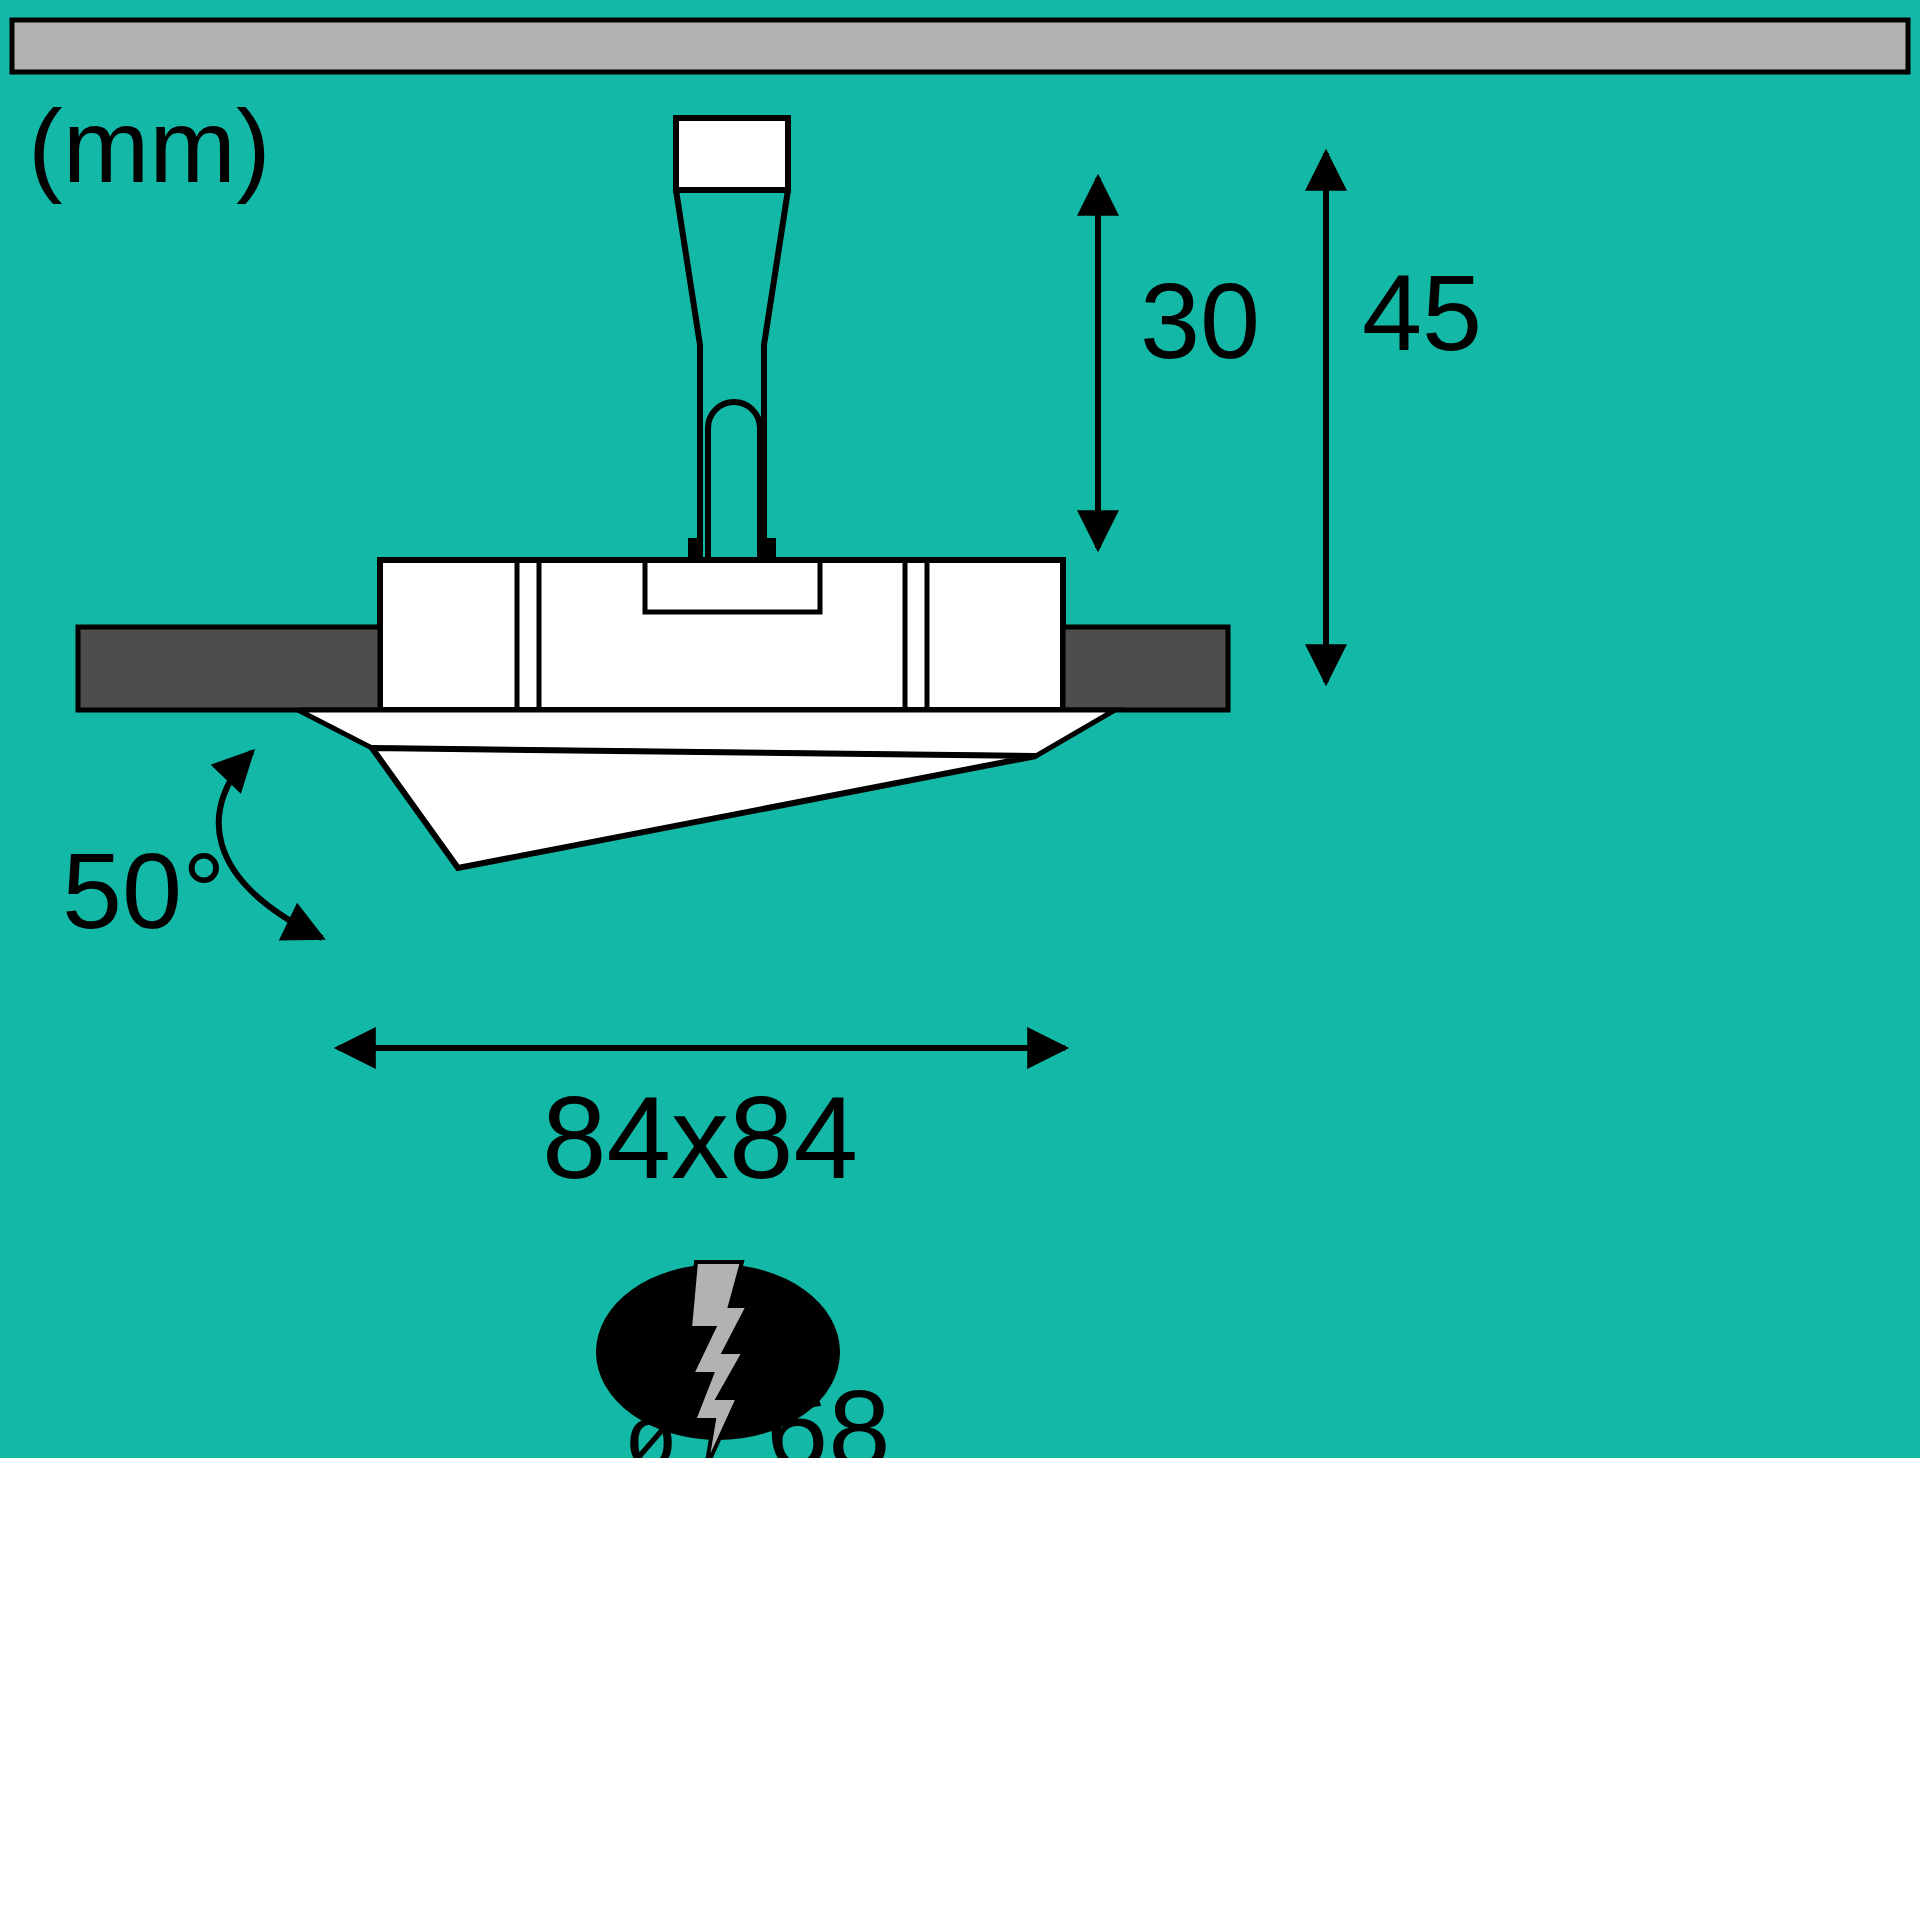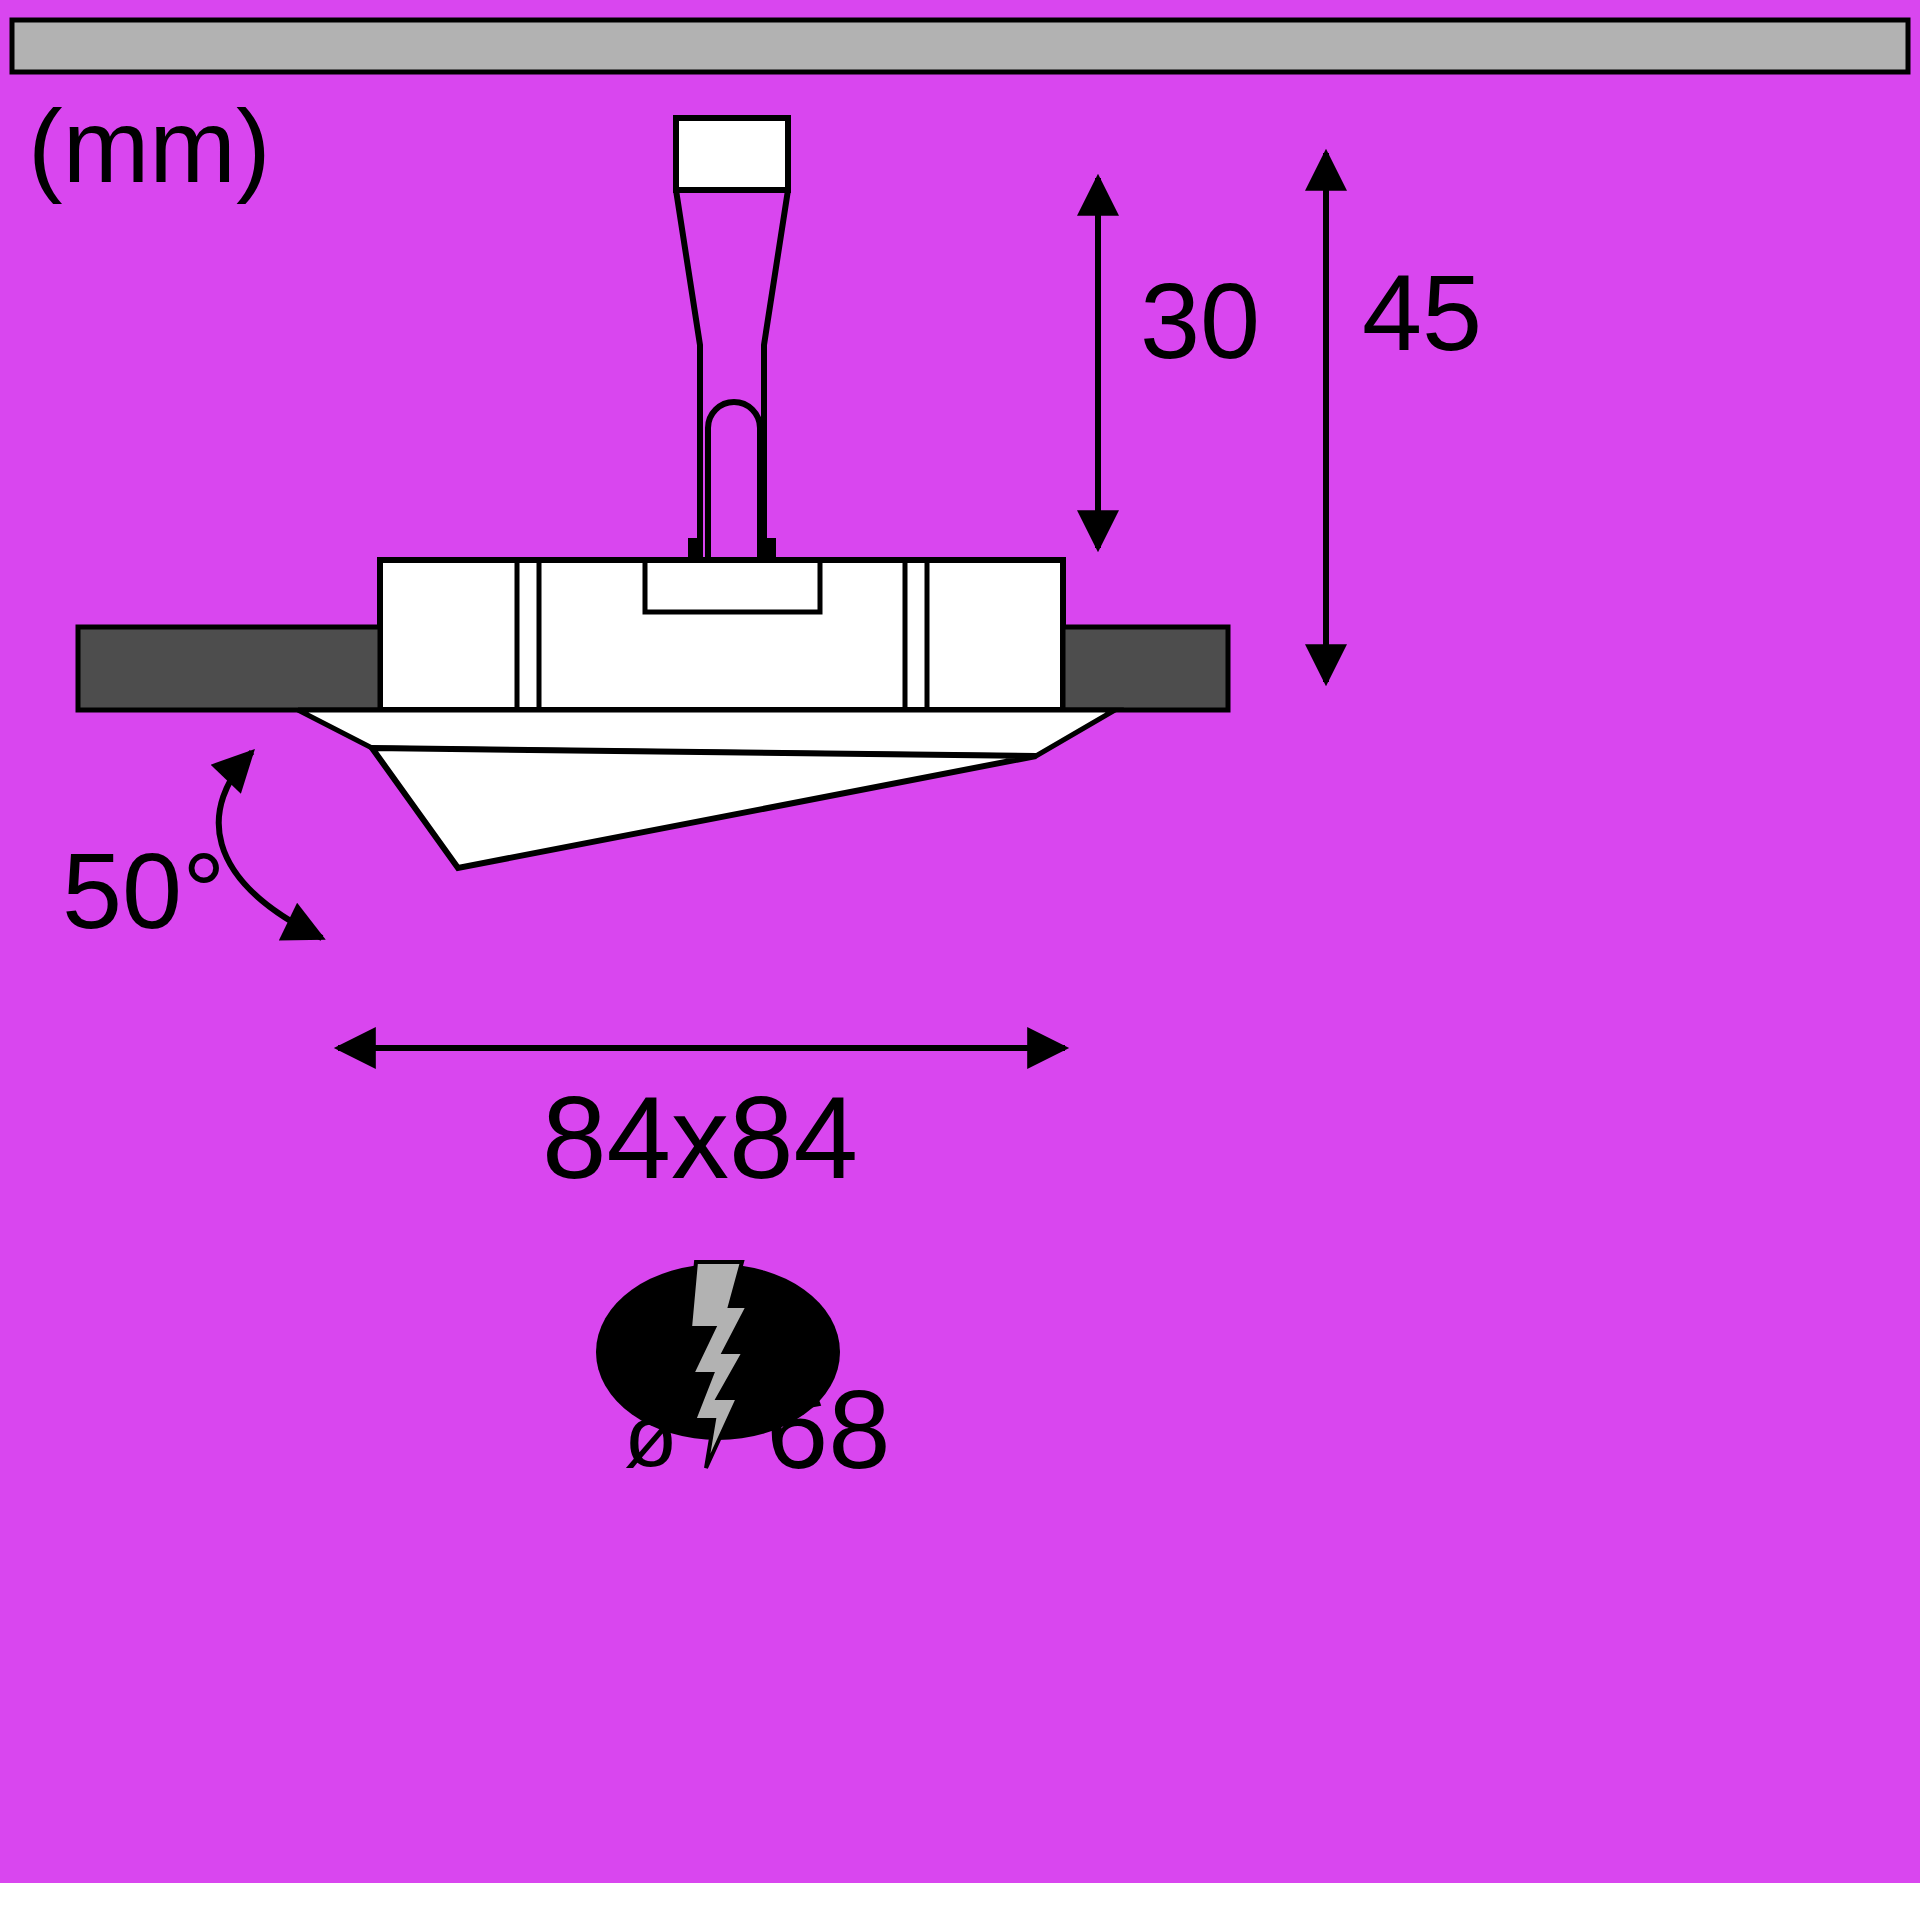--- a/index.html
+++ b/index.html
@@ -1,16 +1,16 @@
 <!DOCTYPE html>
 <html><head>
 <meta charset="utf-8">
 <style>
   html,body{margin:0;padding:0;background:#ffffff;}
-  .canvas{position:relative;width:1920px;height:1883px;background:#d946ef;overflow:hidden;}
+  .canvas{position:relative;width:1920px;height:1458px;background:#14b8a6;overflow:hidden;}
   .canvas svg{position:absolute;left:0;top:0;}
   text{font-family:"Liberation Sans", sans-serif;fill:#000000;}
   .dim-label{font-size:108px;font-weight:400;}
   .unit-label{font-size:104px;font-weight:400;}
   .dia-symbol{font-size:88px;font-weight:400;}
   .dia-value{font-size:112px;font-weight:400;}
 </style>
 </head>
 <body>
 

